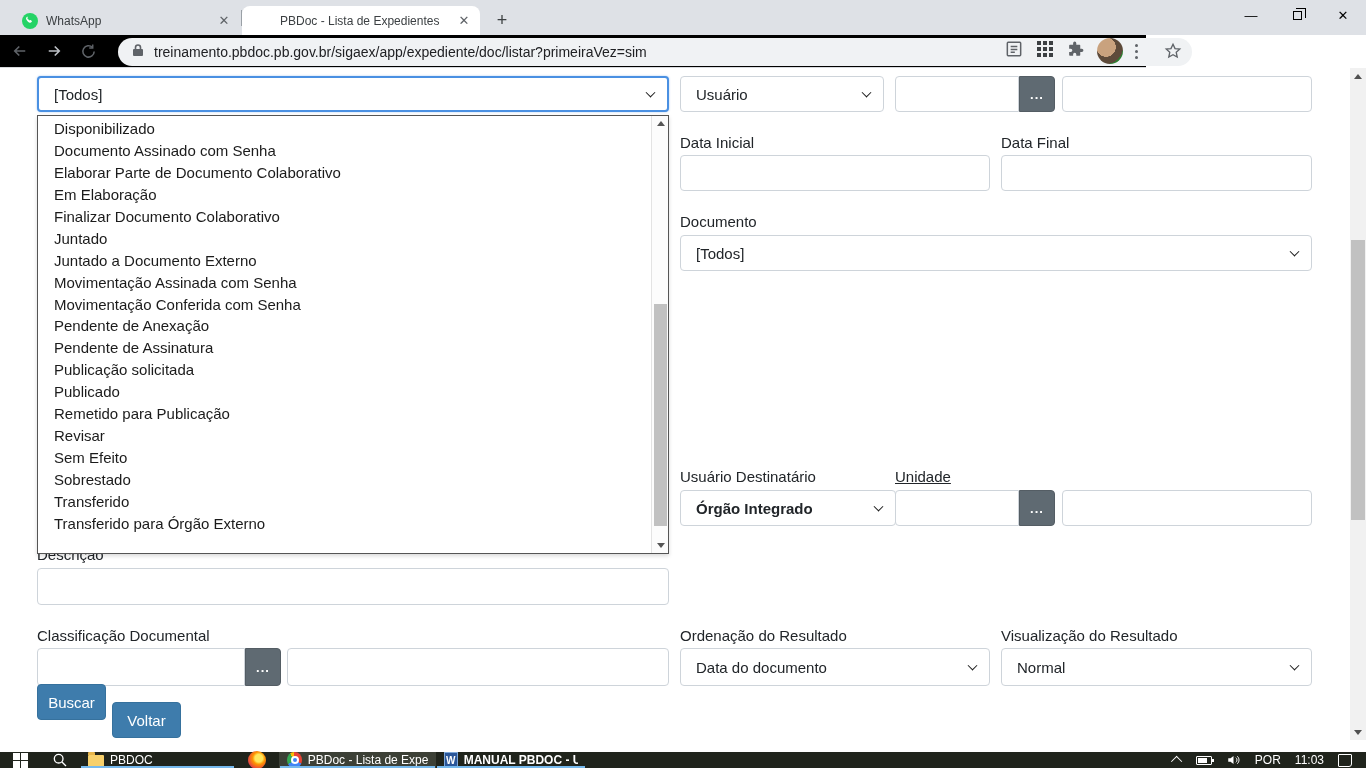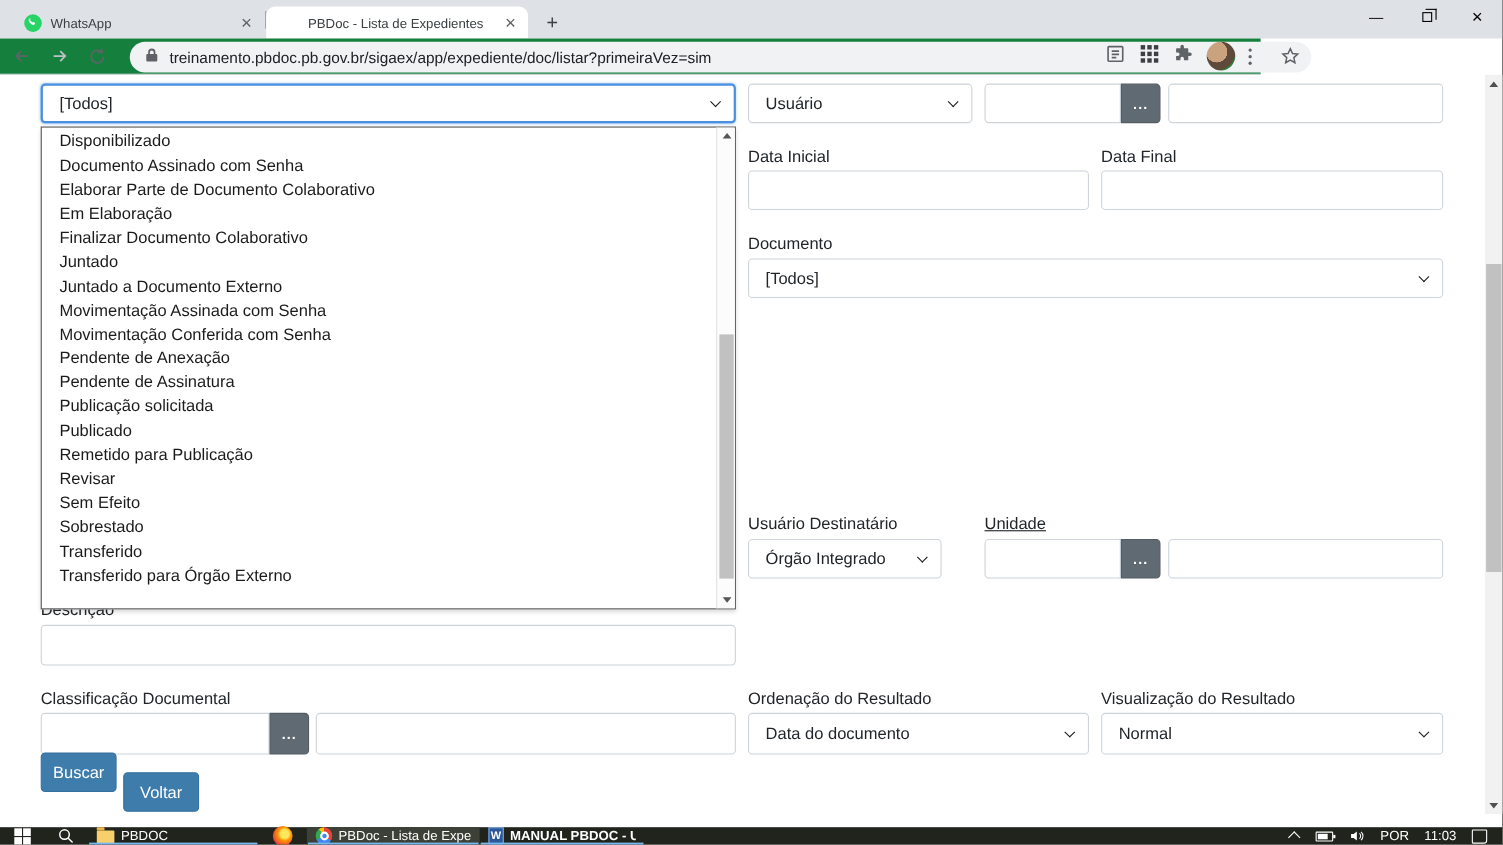--- a/index.html
+++ b/index.html
@@ -19,21 +19,21 @@
   .tab-divider { position:absolute; left:241px; top:10px; width:1px; height:16px; background:#9aa0a6; }
   .newtab { position:absolute; left:490px; top:8px; width:24px; height:24px; display:flex; align-items:center; justify-content:center; font-size:18px; color:#3c4043; }
   .wa-icon { width:16px; height:16px; border-radius:50%; background:#25d366; display:flex; align-items:center; justify-content:center; }
   .wa-icon svg { width:10px; height:10px; fill:#fff; }
   .flag-icon { width:16px; height:12px; margin-top:2px; background:#b01119; transform:skewX(-18deg); box-shadow:inset 0 -4px 0 #7d0c12; }
   .wincontrols { position:absolute; right:0; top:0; height:30px; display:flex; }
   .winbtn { width:46px; height:30px; display:flex; align-items:center; justify-content:center; color:#000; font-size:13px; }
   .winbtn .restore { width:9px; height:9px; border:1px solid #000; position:relative; background:#dee1e6; }
   .winbtn .restore:before { content:""; position:absolute; left:2px; top:-4px; width:9px; height:9px; border:1px solid #000; border-left:none; border-bottom:none; }
   
-  .toolbar { position:absolute; top:35px; left:0; width:1146px; height:33px; background:#15803d; border-bottom:1px solid #d8dade; display:flex; align-items:center; }
+  .toolbar { position:absolute; top:35px; left:0; width:1146px; height:33px; background:#000000; border-bottom:1px solid #d8dade; display:flex; align-items:center; }
   .navbtn { width:28px; height:28px; display:flex; align-items:center; justify-content:center; margin-left:6px; }
   .omnibox { position:absolute; left:118px; top:3px; width:1074px; height:28px; background:#f0f2f4; border-radius:14px; display:flex; align-items:center; }
   .omnibox .lock { margin:0 10px 0 14px; }
   .omnibox .url { font-size:14px; color:#202124; white-space:nowrap; }
   .omnibox .star { position:absolute; right:10px; top:4px; }
   .toolbar-right { position:absolute; right:8px; top:3px; display:flex; align-items:center; gap:12px; }
   .avatar { width:26px; height:26px; border-radius:50%; background:radial-gradient(circle at 35% 35%, #c9a27e 0 40%, #5d4a3a 41% 70%, #2f7d32 71% 100%); }
   .dots { display:flex; flex-direction:column; gap:3px; }
   .dots i { width:3px; height:3px; border-radius:50%; background:#5f6368; }
   
@@ -199,21 +199,21 @@
     <div class="lbl" style="left:1001px; top:66px;">Data Final</div>
     <div class="input" style="left:1001px; top:87px; width:311px; height:36px;"></div>
 
     <div class="lbl" style="left:680px; top:145px;">Documento</div>
     <div class="sel" style="left:680px; top:167px; width:632px; height:36px;">
       <span>[Todos]</span>
       <span class="chev"></span>
     </div>
 
     <div class="lbl" style="left:680px; top:400px;">Usuário Destinatário</div>
-    <div class="sel" style="left:680px; top:422px; width:176px; height:36px;">
+    <div class="sel" style="left:680px; top:422px; width:216px; height:36px;font-weight:bold;">
       <span>Órgão Integrado</span>
       <span class="chev"></span>
     </div>
     <div class="lbl" style="left:895px; top:400px;text-decoration:underline;">Unidade</div>
     <div class="input joined" style="left:895px; top:422px; width:124px; height:36px;"></div>
     <div class="lookup-btn" style="left:1019px; top:422px; width:36px; height:36px;">...</div>
     <div class="input" style="left:1062px; top:422px; width:250px; height:36px;"></div>
 
     <div class="lbl" style="left:37px; top:478px; z-index:1;">Descrição</div>
     <div class="input" style="left:37px; top:500px; width:632px; height:37px;"></div>

